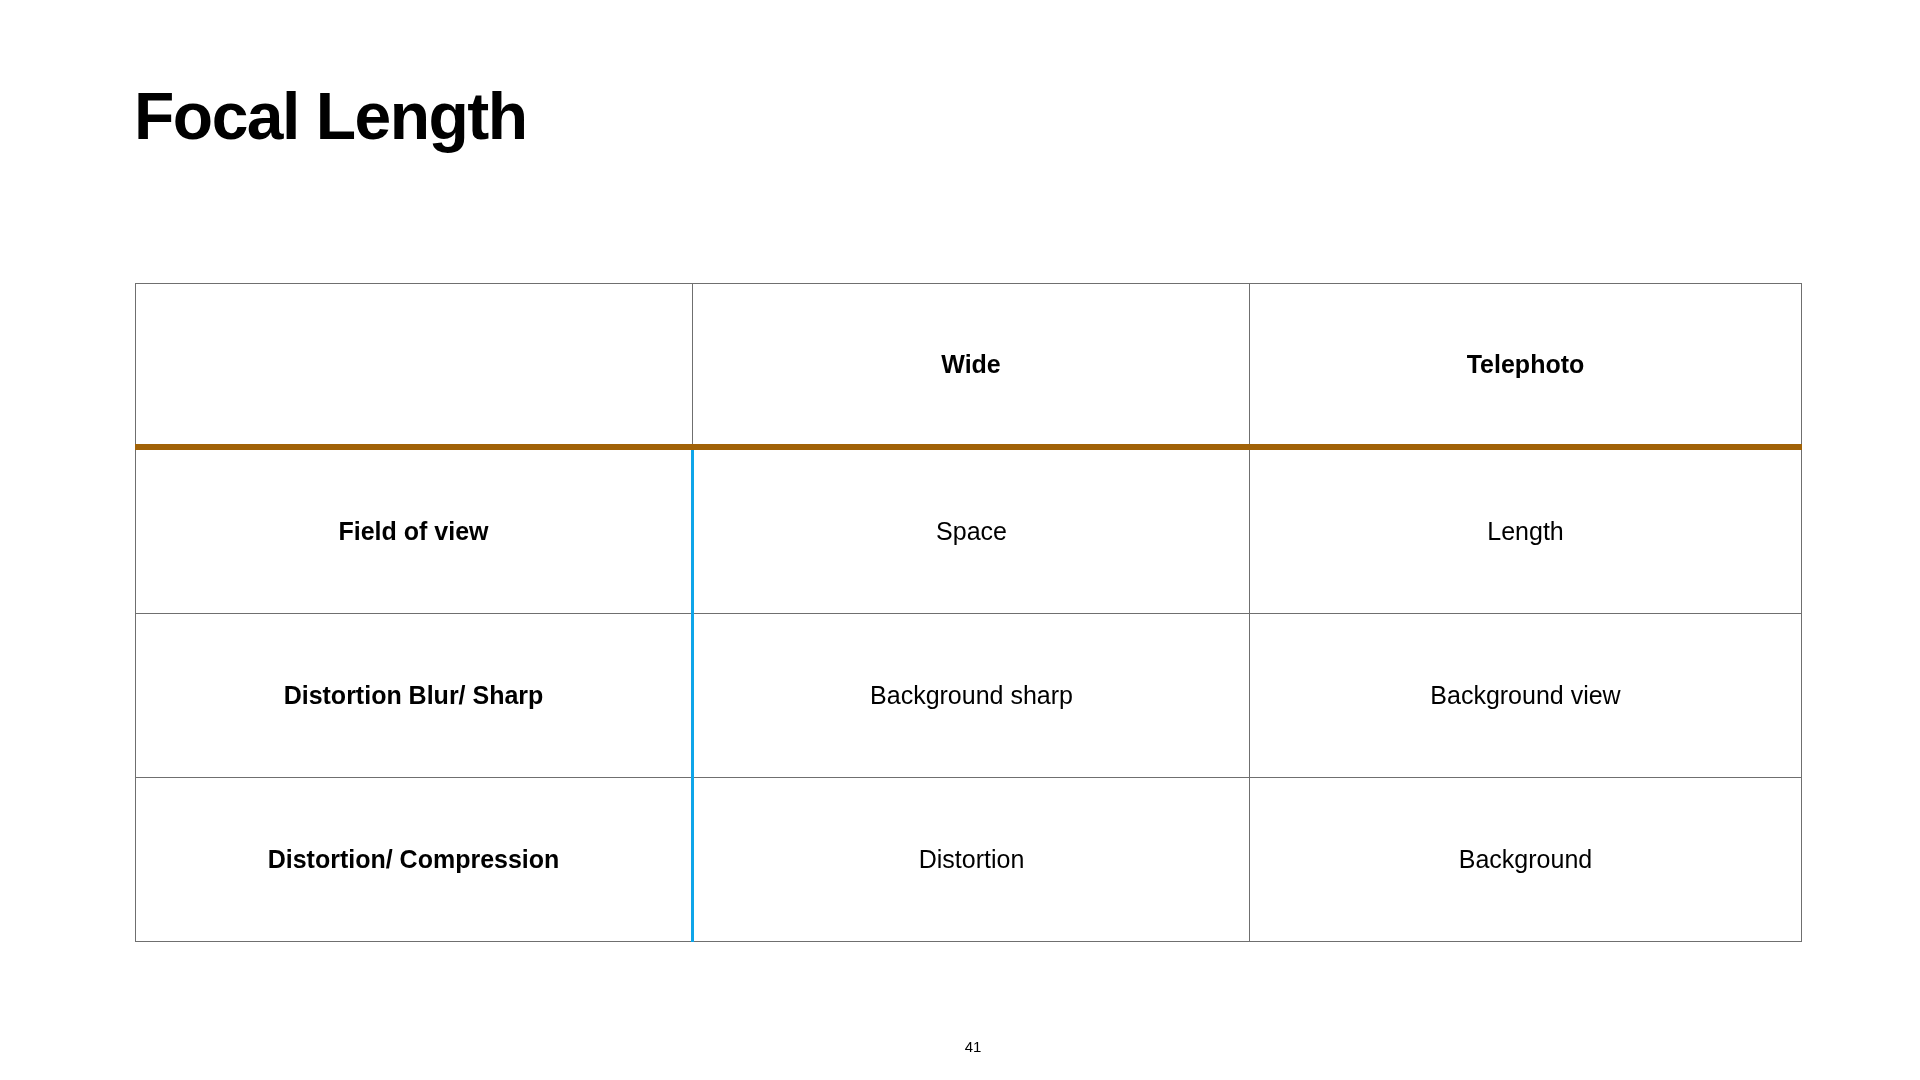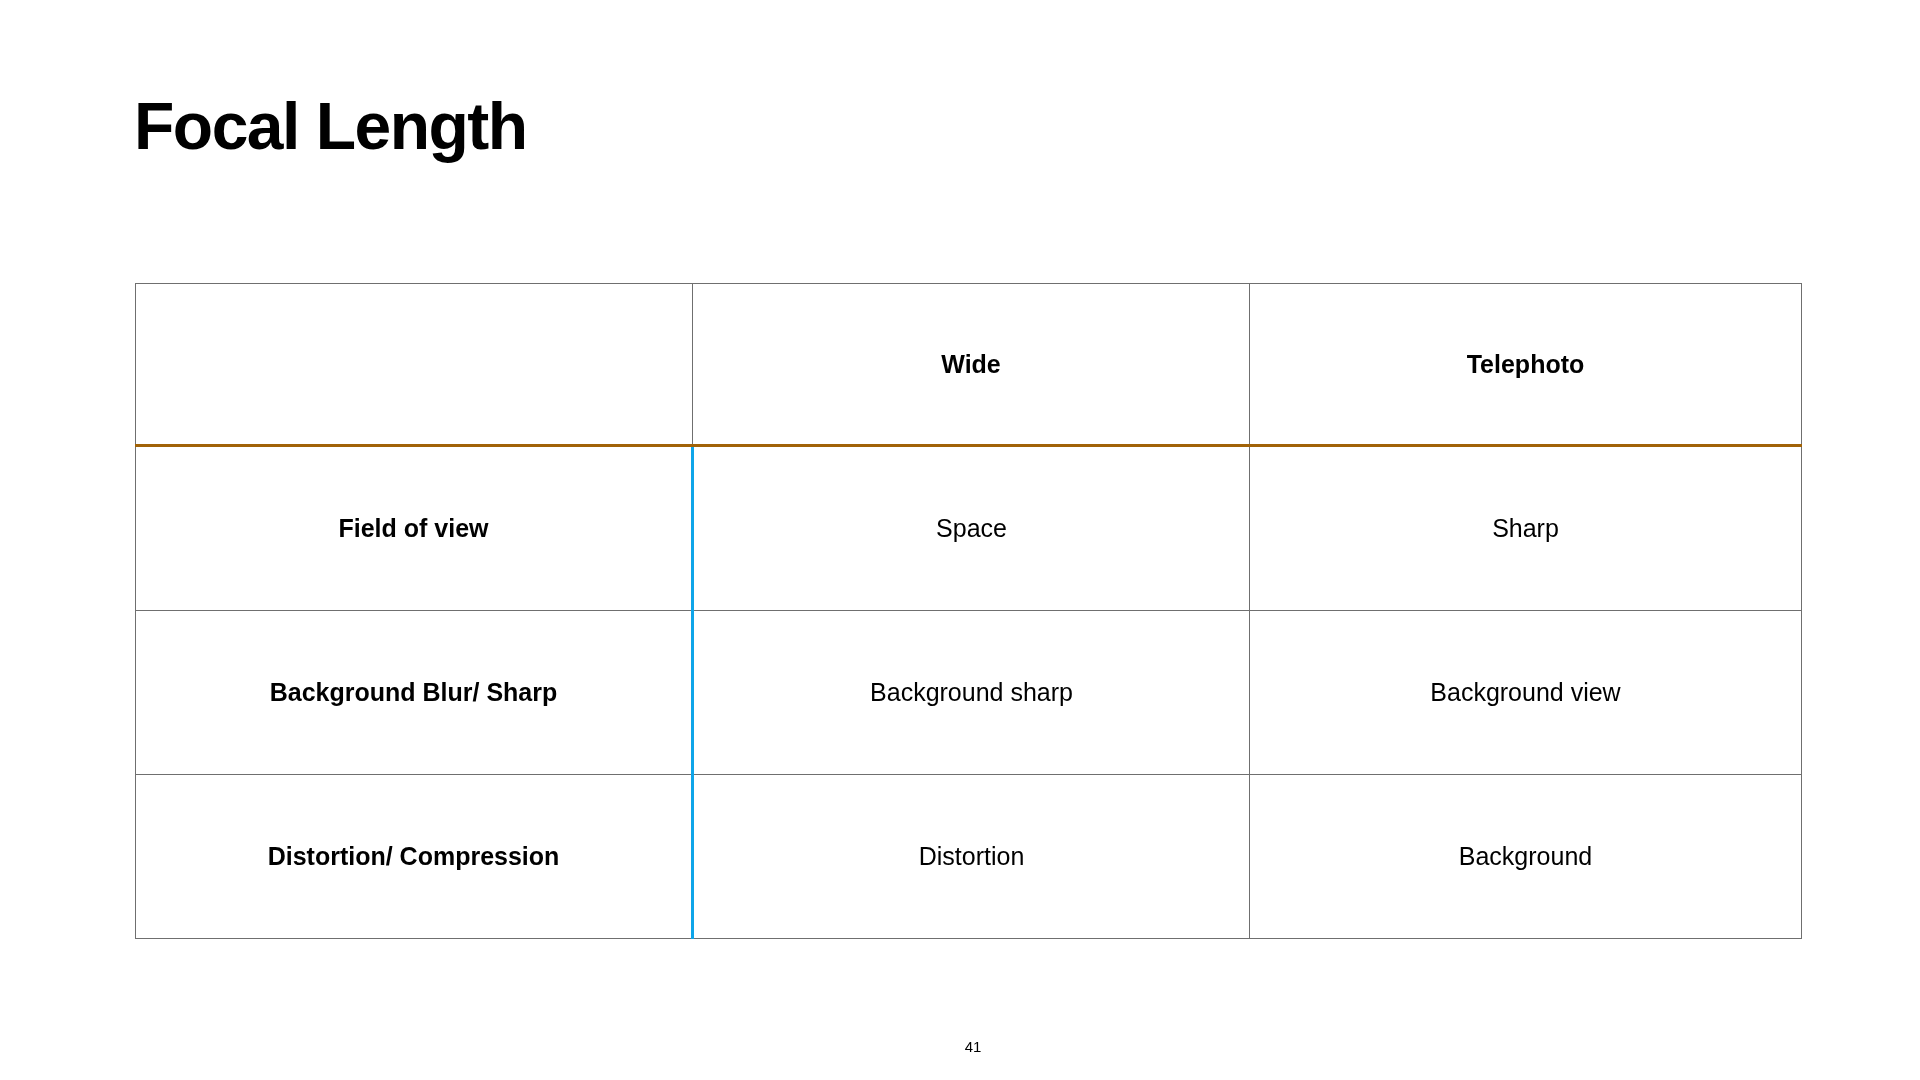--- a/index.html
+++ b/index.html
@@ -16,21 +16,21 @@
     overflow: hidden;
   }
   .slide {
     position: absolute;
     inset: 0;
     background: #ffffff;
   }
   .slide-title {
     position: absolute;
     left: 134px;
-    top: 90px;
+    top: 80px;
     font-size: 66px;
     font-weight: bold;
     letter-spacing: -1.5px;
     line-height: 1.1;
     color: #000000;
   }
   .table-wrap {
     position: absolute;
     left: 135px;
     top: 283px;
@@ -56,21 +56,21 @@
   table.cmp tr.body-row td {
     height: 163px;
   }
   
   table.cmp col.c1 { width: 557px; }
   table.cmp col.c2 { width: 557px; }
   table.cmp col.c3 { width: 552px; }
 
   
   table.cmp tr.header-row td {
-    border-bottom: 3px solid #a16207;
+    border-bottom: 6px solid #a16207;
     margin-left: 20px;
   }
   table.cmp tr.body-row td.rowlabel {
     font-weight: bold;
     border-right: 3px solid #0ea5e9;
   }
   .page-number {
     position: absolute;
     left: 0;
     right: 0;
@@ -97,24 +97,24 @@
       </colgroup>
       <tbody>
         <tr class="header-row">
           <td></td>
           <td>Wide</td>
           <td>Telephoto</td>
         </tr>
         <tr class="body-row">
           <td class="rowlabel">Field of view</td>
           <td>Space</td>
-          <td>Sharp</td>
+          <td>Length</td>
         </tr>
         <tr class="body-row">
-          <td class="rowlabel">Background Blur/ Sharp</td>
+          <td class="rowlabel">Distortion Blur/ Sharp</td>
           <td>Background sharp</td>
           <td>Background view</td>
         </tr>
         <tr class="body-row">
           <td class="rowlabel">Distortion/ Compression</td>
           <td>Distortion</td>
           <td>Background</td>
         </tr>
       </tbody>
     </table>

